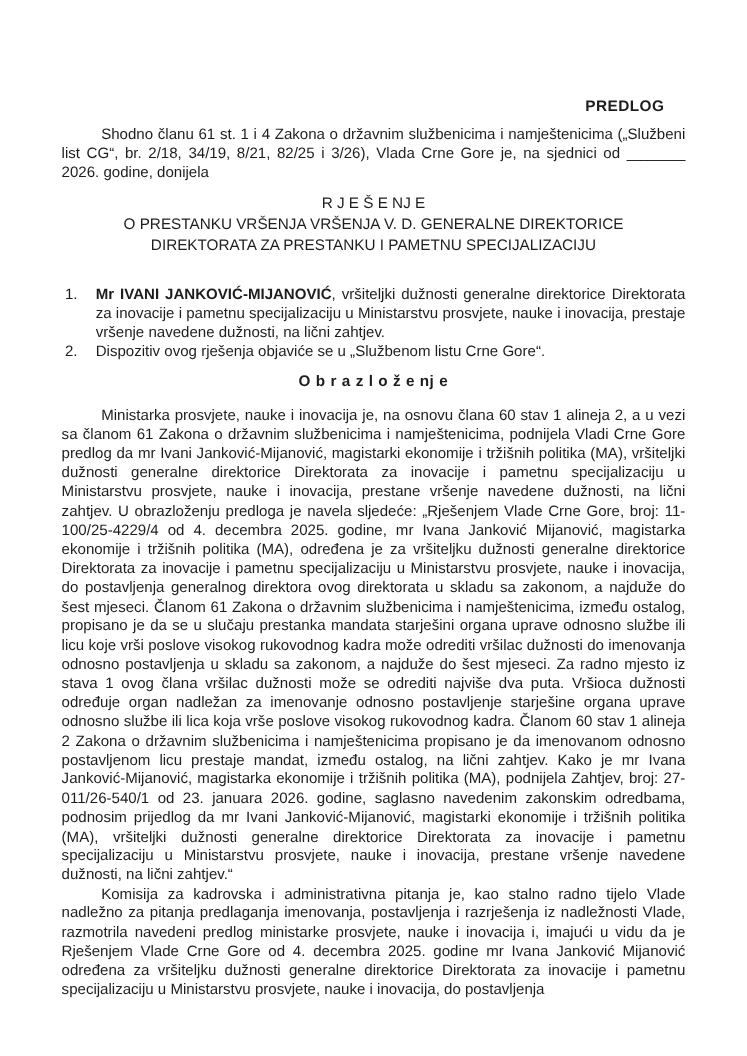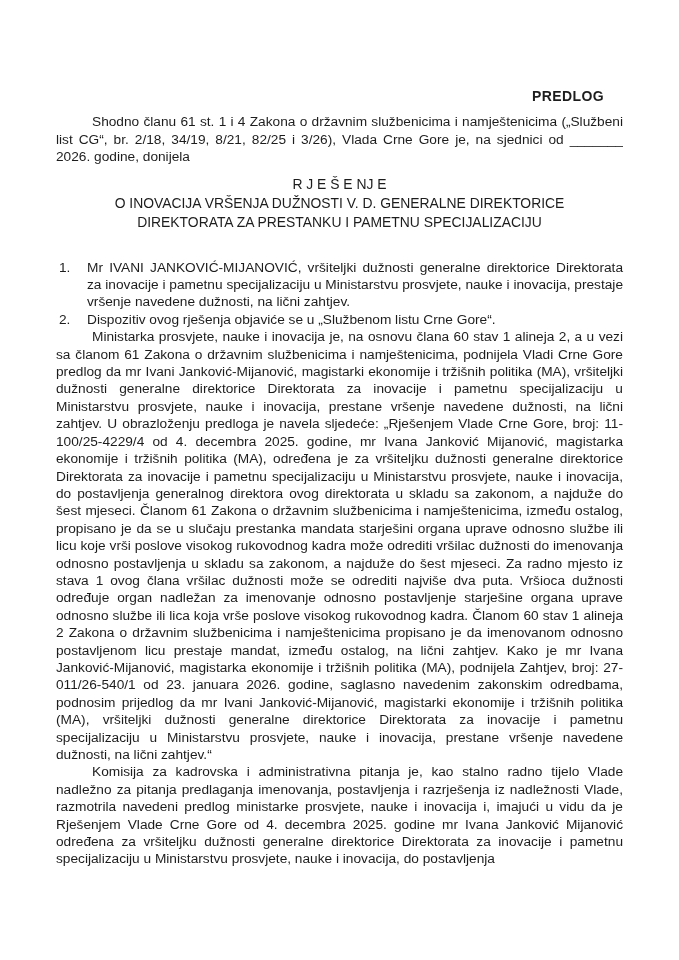--- a/index.html
+++ b/index.html
@@ -49,46 +49,47 @@
     text-align: justify;
   }
   .section-heading {
     margin-top: 10px;
     margin-bottom: 13px;
     text-align: center;
     font-weight: bold;
     font-size: 13.9px;
     letter-spacing: 0.5px;
   }
-  b { font-weight: normal; }
+  b { font-weight: bold; }
 </style>
 </head>
 <body>
 
 <div class="page">
 
   <div class="doc-label">PREDLOG</div>
 
   <p class="para indent intro">Shodno članu 61 st. 1 i 4 Zakona o državnim službenicima i namještenicima („Službeni list CG“, br. 2/18, 34/19, 8/21, 82/25 i 3/26), Vlada Crne Gore je, na sjednici od _______ 2026. godine, donijela</p>
 
   <div class="title-block">
     <div>R J E Š E NJ E</div>
-    <div>O INOVACIJA VRŠENJA DUŽNOSTI V. D. GENERALNE DIREKTORICE</div>
+    <div>O PRESTANKU VRŠENJA VRŠENJA V. D. GENERALNE DIREKTORICE</div>
     <div>DIREKTORATA ZA PRESTANKU I PAMETNU SPECIJALIZACIJU</div>
   </div>
 
   <div class="decision-list">
     <div class="list-item">
       <span class="num">1.</span>
       <span class="item-body"><b>Mr IVANI JANKOVIĆ-MIJANOVIĆ</b><span>, vršiteljki dužnosti generalne direktorice Direktorata za inovacije i pametnu specijalizaciju u Ministarstvu prosvjete, nauke i inovacija, prestaje vršenje navedene dužnosti, na lični zahtjev.</span></span>
     </div>
     <div class="list-item">
       <span class="num">2.</span>
       <span class="item-body"><span>Dispozitiv ovog rješenja objaviće se u „Službenom listu Crne Gore“.</span></span>
     </div>
   </div>
 
+  <div class="section-heading">O b r a z l o ž e nj e</div>
 
   <p class="para indent">Ministarka prosvjete, nauke i inovacija je, na osnovu člana 60 stav 1 alineja 2, a u vezi sa članom 61 Zakona o državnim službenicima i namještenicima, podnijela Vladi Crne Gore predlog da mr Ivani Janković-Mijanović, magistarki ekonomije i tržišnih politika (MA), vršiteljki dužnosti generalne direktorice Direktorata za inovacije i pametnu specijalizaciju u Ministarstvu prosvjete, nauke i inovacija, prestane vršenje navedene dužnosti, na lični zahtjev. U obrazloženju predloga je navela sljedeće: „Rješenjem Vlade Crne Gore, broj: 11-100/25-4229/4 od 4. decembra 2025. godine, mr Ivana Janković Mijanović, magistarka ekonomije i tržišnih politika (MA), određena je za vršiteljku dužnosti generalne direktorice Direktorata za inovacije i pametnu specijalizaciju u Ministarstvu prosvjete, nauke i inovacija, do postavljenja generalnog direktora ovog direktorata u skladu sa zakonom, a najduže do šest mjeseci. Članom 61 Zakona o državnim službenicima i namještenicima, između ostalog, propisano je da se u slučaju prestanka mandata starješini organa uprave odnosno službe ili licu koje vrši poslove visokog rukovodnog kadra može odrediti vršilac dužnosti do imenovanja odnosno postavljenja u skladu sa zakonom, a najduže do šest mjeseci. Za radno mjesto iz stava 1 ovog člana vršilac dužnosti može se odrediti najviše dva puta. Vršioca dužnosti određuje organ nadležan za imenovanje odnosno postavljenje starješine organa uprave odnosno službe ili lica koja vrše poslove visokog rukovodnog kadra. Članom 60 stav 1 alineja 2 Zakona o državnim službenicima i namještenicima propisano je da imenovanom odnosno postavljenom licu prestaje mandat, između ostalog, na lični zahtjev. Kako je mr Ivana Janković-Mijanović, magistarka ekonomije i tržišnih politika (MA), podnijela Zahtjev, broj: 27-011/26-540/1 od 23. januara 2026. godine, saglasno navedenim zakonskim odredbama, podnosim prijedlog da mr Ivani Janković-Mijanović, magistarki ekonomije i tržišnih politika (MA), vršiteljki dužnosti generalne direktorice Direktorata za inovacije i pametnu specijalizaciju u Ministarstvu prosvjete, nauke i inovacija, prestane vršenje navedene dužnosti, na lični zahtjev.“</p>
 
   <p class="para indent">Komisija za kadrovska i administrativna pitanja je, kao stalno radno tijelo Vlade nadležno za pitanja predlaganja imenovanja, postavljenja i razrješenja iz nadležnosti Vlade, razmotrila navedeni predlog ministarke prosvjete, nauke i inovacija i, imajući u vidu da je Rješenjem Vlade Crne Gore od 4. decembra 2025. godine mr Ivana Janković Mijanović određena za vršiteljku dužnosti generalne direktorice Direktorata za inovacije i pametnu specijalizaciju u Ministarstvu prosvjete, nauke i inovacija, do postavljenja</p>
 
 </div>
 
 </body></html>

